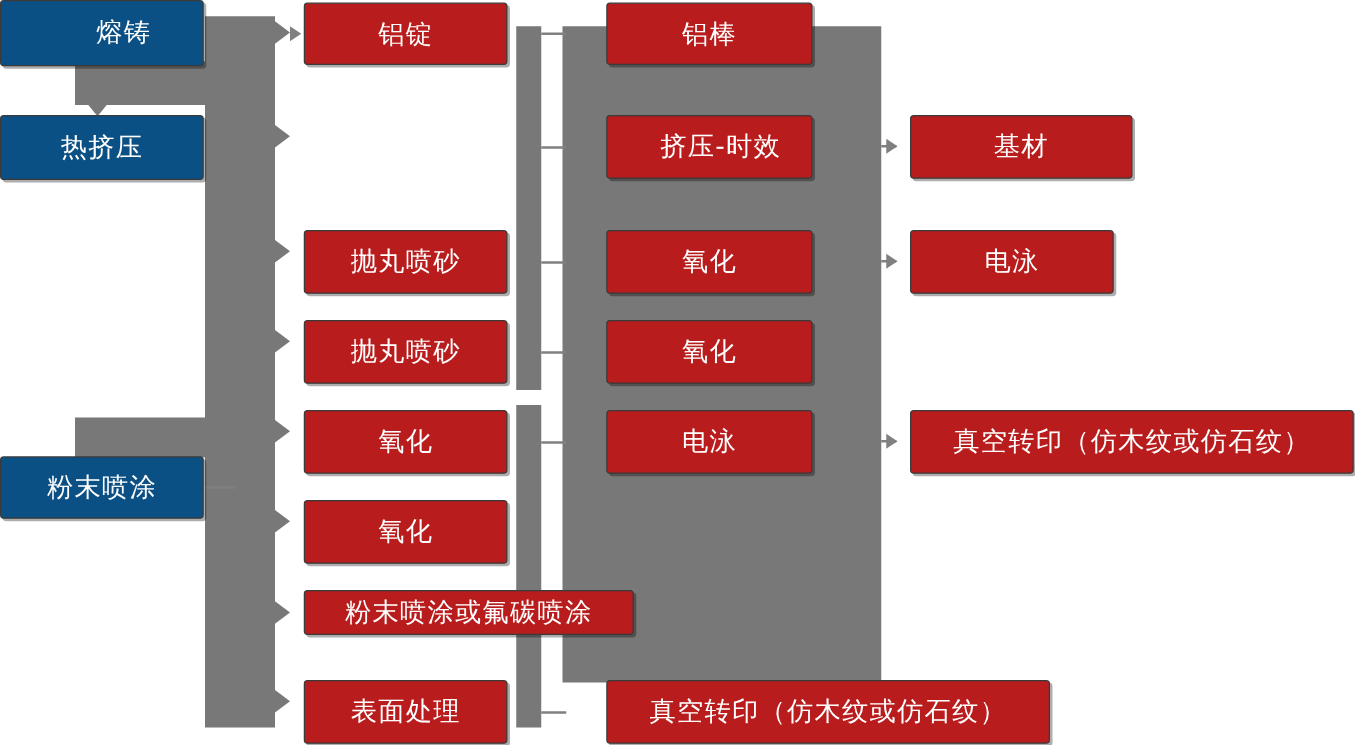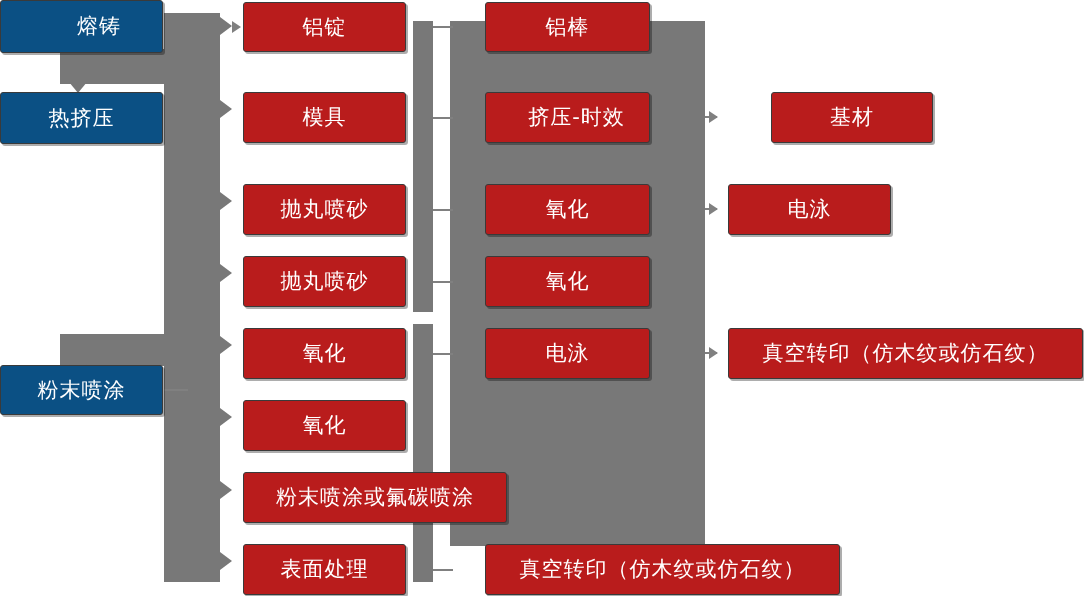--- a/index.html
+++ b/index.html
@@ -123,36 +123,33 @@
   <div class="node dark" style="left:0px; top:92px; width:163px; height:52px;">
     <span>热挤压</span>
   </div>
   <div class="node dark" style="left:0px; top:365px; width:163px; height:50px;">
     <span>粉末喷涂</span>
   </div>
 
   <div class="node light" style="left:243px; top:2px; width:163px; height:50px;">
     <span>铝锭</span>
   </div>
-  <div class="node light" style="left:243px; top:92px; width:163px; height:51px;">
-    <span>模具</span>
-  </div>
   <div class="node light" style="left:243px; top:184px; width:163px; height:51px;">
     <span>抛丸喷砂</span>
   </div>
   <div class="node light" style="left:243px; top:256px; width:163px; height:51px;">
     <span>抛丸喷砂</span>
   </div>
   <div class="node light" style="left:243px; top:328px; width:163px; height:51px;">
     <span>氧化</span>
   </div>
   <div class="node light" style="left:243px; top:400px; width:163px; height:51px;">
     <span>氧化</span>
   </div>
-  <div class="node light" style="left:243px; top:472px; width:264px; height:51px;">
+  <div class="node light" style="left:243px; top:472px; width:264px; height:36px;">
     <span>粉末喷涂或氟碳喷涂</span>
   </div>
   <div class="node light" style="left:243px; top:544px; width:163px; height:51px;">
     <span>表面处理</span>
   </div>
 
   <div class="node light" style="left:485px; top:2px; width:165px; height:50px;">
     <span>铝棒</span>
   </div>
   <div class="node light" style="left:485px; top:92px; width:165px; height:51px;padding-left:18px;">
@@ -164,21 +161,21 @@
   <div class="node light" style="left:485px; top:256px; width:165px; height:51px;">
     <span>氧化</span>
   </div>
   <div class="node light" style="left:485px; top:328px; width:165px; height:51px;">
     <span>电泳</span>
   </div>
   <div class="node light" style="left:485px; top:544px; width:355px; height:51px;">
     <span>真空转印（仿木纹或仿石纹）</span>
   </div>
 
-  <div class="node light" style="left:771px; top:92px; width:162px; height:51px;">
+  <div class="node light" style="left:728px; top:92px; width:178px; height:51px;">
     <span>基材</span>
   </div>
   <div class="node light" style="left:728px; top:184px; width:163px; height:51px;">
     <span>电泳</span>
   </div>
   <div class="node light" style="left:728px; top:328px; width:355px; height:51px;">
     <span>真空转印（仿木纹或仿石纹）</span>
   </div>
 
 </div>

